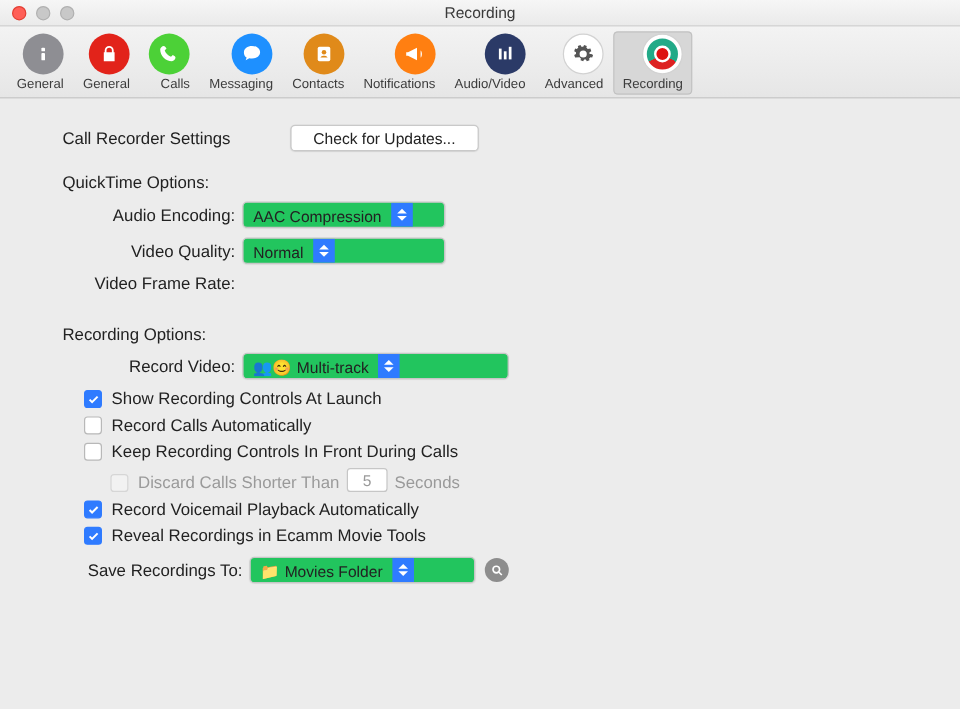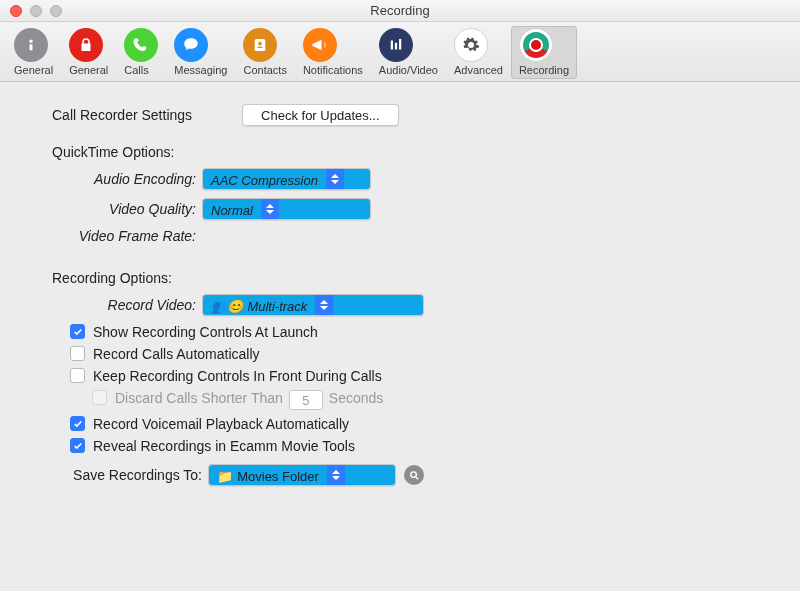--- a/index.html
+++ b/index.html
@@ -35,48 +35,48 @@
   }
   
   .toolbar {
     background: linear-gradient(#f3f3f3, #e6e6e6);
     border-bottom: 1px solid #c5c5c5;
     display: flex;
     padding: 4px 6px 2px;
     gap: 0;
   }
   .tool {
-    display: flex; flex-direction: column; align-items: flex-start;
+    display: flex; flex-direction: column; align-items: flex-end;
     padding: 2px 8px 3px;
     border-radius: 4px;
     cursor: default;
   }
   .tool.selected { background: #d7d7d7; box-shadow: inset 0 0 0 1px #c0c0c0; }
   .tool .badge {
     width: 34px; height: 34px; border-radius: 50%;
     display: flex; align-items: center; justify-content: center;
     margin-bottom: 2px;
     color: #fff;
   }
   .tool .lbl { font-size: 11px; color: #3c3c3c; }
   .i-svg { width: 18px; height: 18px; }
 
   
   .content { padding: 22px 34px 20px 52px; }
   .row { display: flex; align-items: center; margin-bottom: 10px; }
   .section-title { font-size: 14px; margin-right: 50px; }
   .section-head { font-size: 14px; margin: 18px 0 8px 0; }
-  .form-row { display: flex; align-items: center; margin-bottom: 8px; font-style: italic; }
+  .form-row { display: flex; align-items: center; margin-bottom: 8px; }
   .form-label {
     width: 150px; text-align: right; padding-right: 6px;
     font-size: 14px;
   }
   .select {
     display: inline-flex; align-items: stretch;
-    height: 22px; background: #0ea5e9;
+    height: 22px; background: #22c55e;
     border: 1px solid #c6c6c6; border-radius: 4px;
     overflow: hidden;
     box-shadow: 0 0.5px 1px rgba(0,0,0,.08);
   }
   .select .val {
     padding: 2px 8px 0; white-space: nowrap; display: flex; align-items: center; gap: 4px;
     font-size: 13px;
   }
   .select .stepper {
     width: 18px; background: #2f7bff;
@@ -98,21 +98,21 @@
   .w-190 { width: 188px; }
 
   .btn {
     height: 22px; padding: 1px 18px 0;
     background: #fff; border: 1px solid #c9c9c9;
     border-radius: 4px;
     box-shadow: 0 0.5px 1px rgba(0,0,0,.1);
     font-size: 13px; color: #222;
     display: inline-flex; align-items: center;
   }
-  .checkbox-row { display: flex; align-items: flex-start; margin: 6px 0 6px 18px; font-size: 14px; }
+  .checkbox-row { display: flex; align-items: flex-end; margin: 6px 0 6px 18px; font-size: 14px; }
   .checkbox-row.sub { margin-left: 40px; color: #9a9a9a; }
   .cb {
     width: 15px; height: 15px; border-radius: 3px;
     border: 1px solid #b8b8b8; background: #fff;
     margin-right: 8px; display: inline-flex; align-items: center; justify-content: center;
     flex-shrink: 0;
   }
   .cb.checked { background: #2f7bff; border-color: #2f7bff; }
   .cb.checked svg { width: 10px; height: 10px; }
   .cb.disabled { border-color: #d6d6d6; background: #f2f2f2; }

